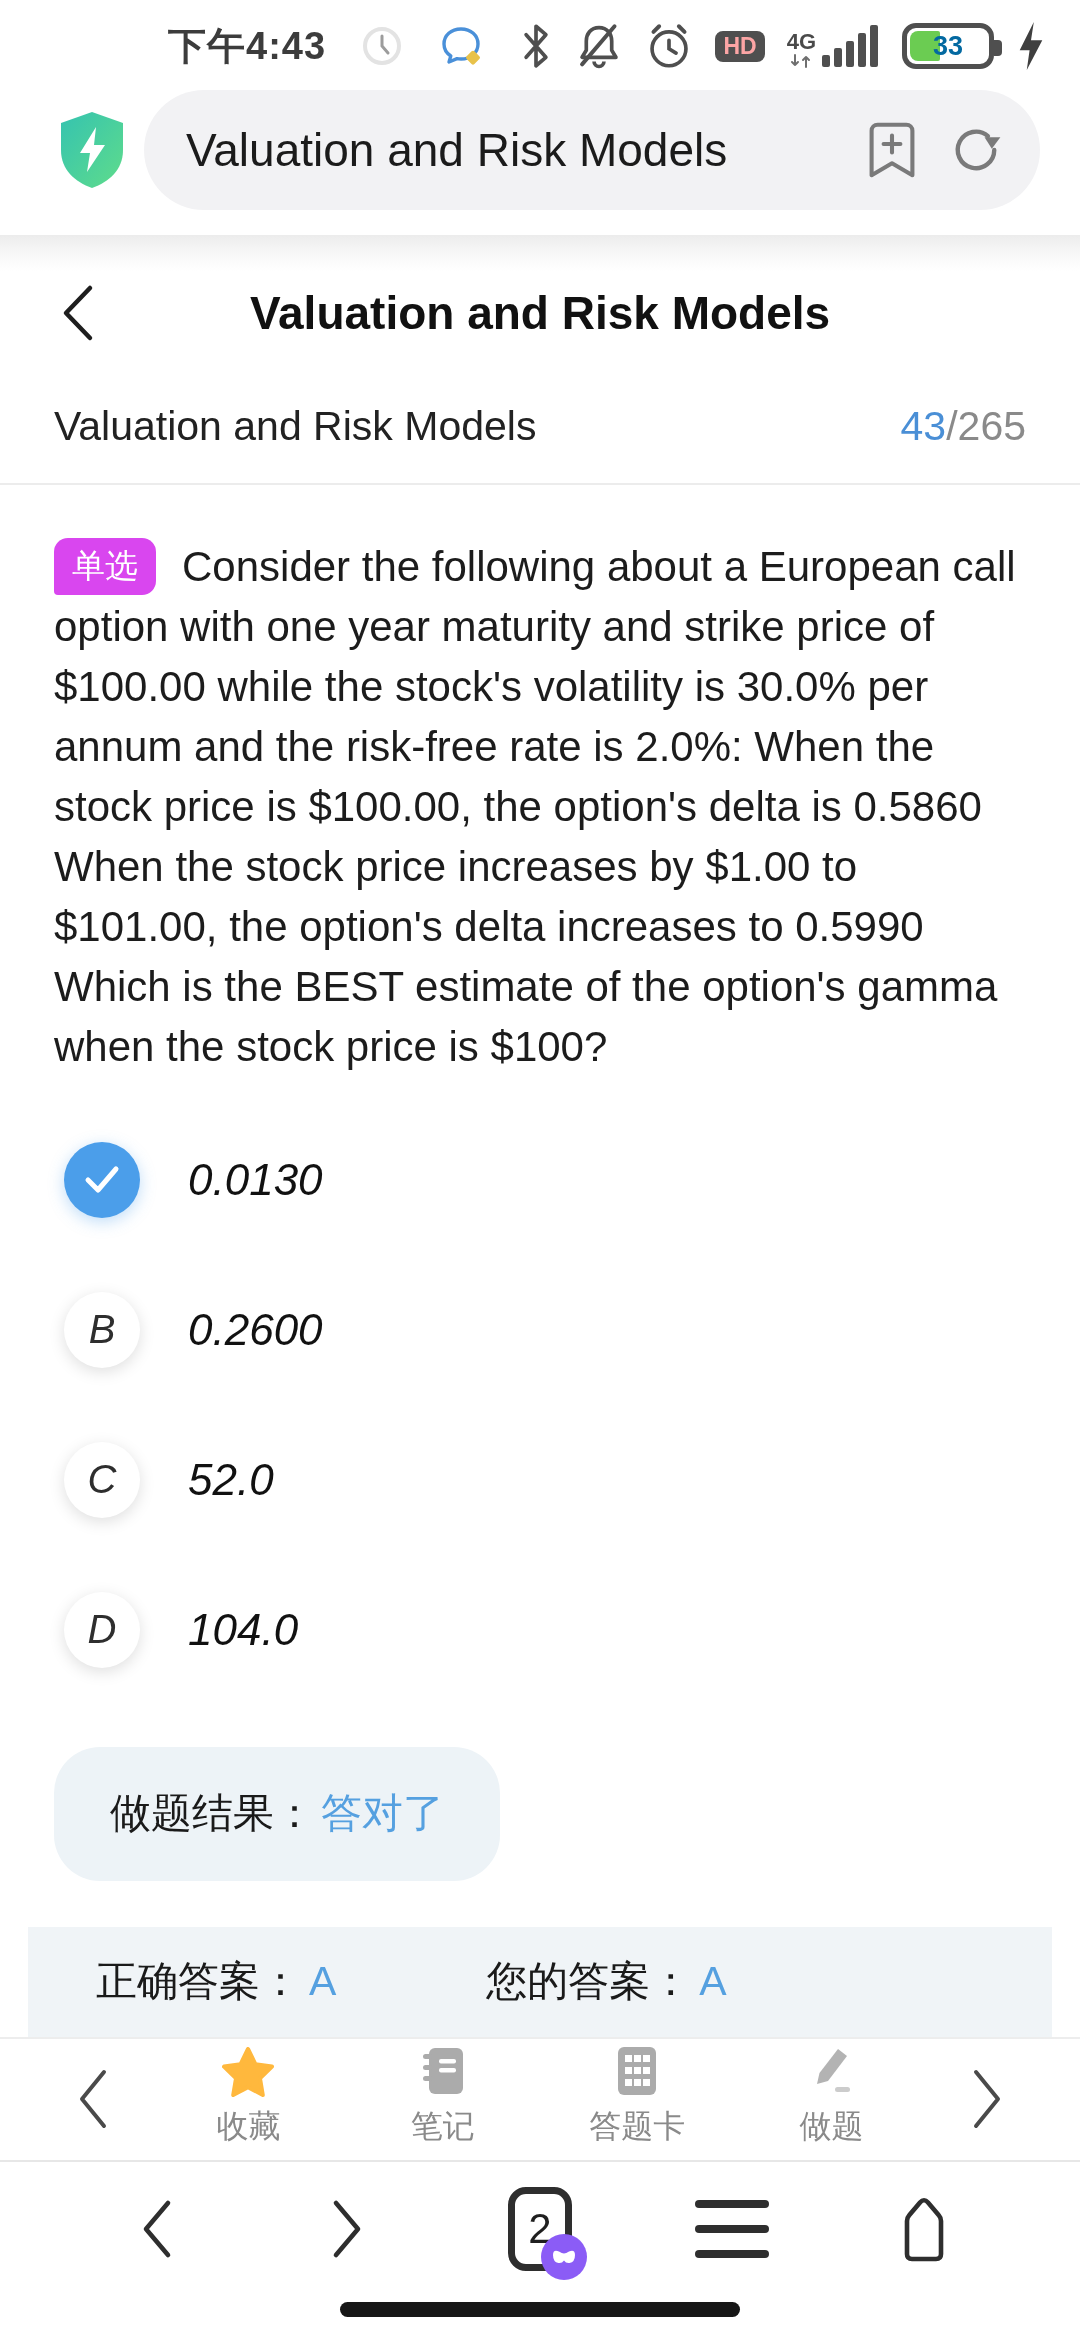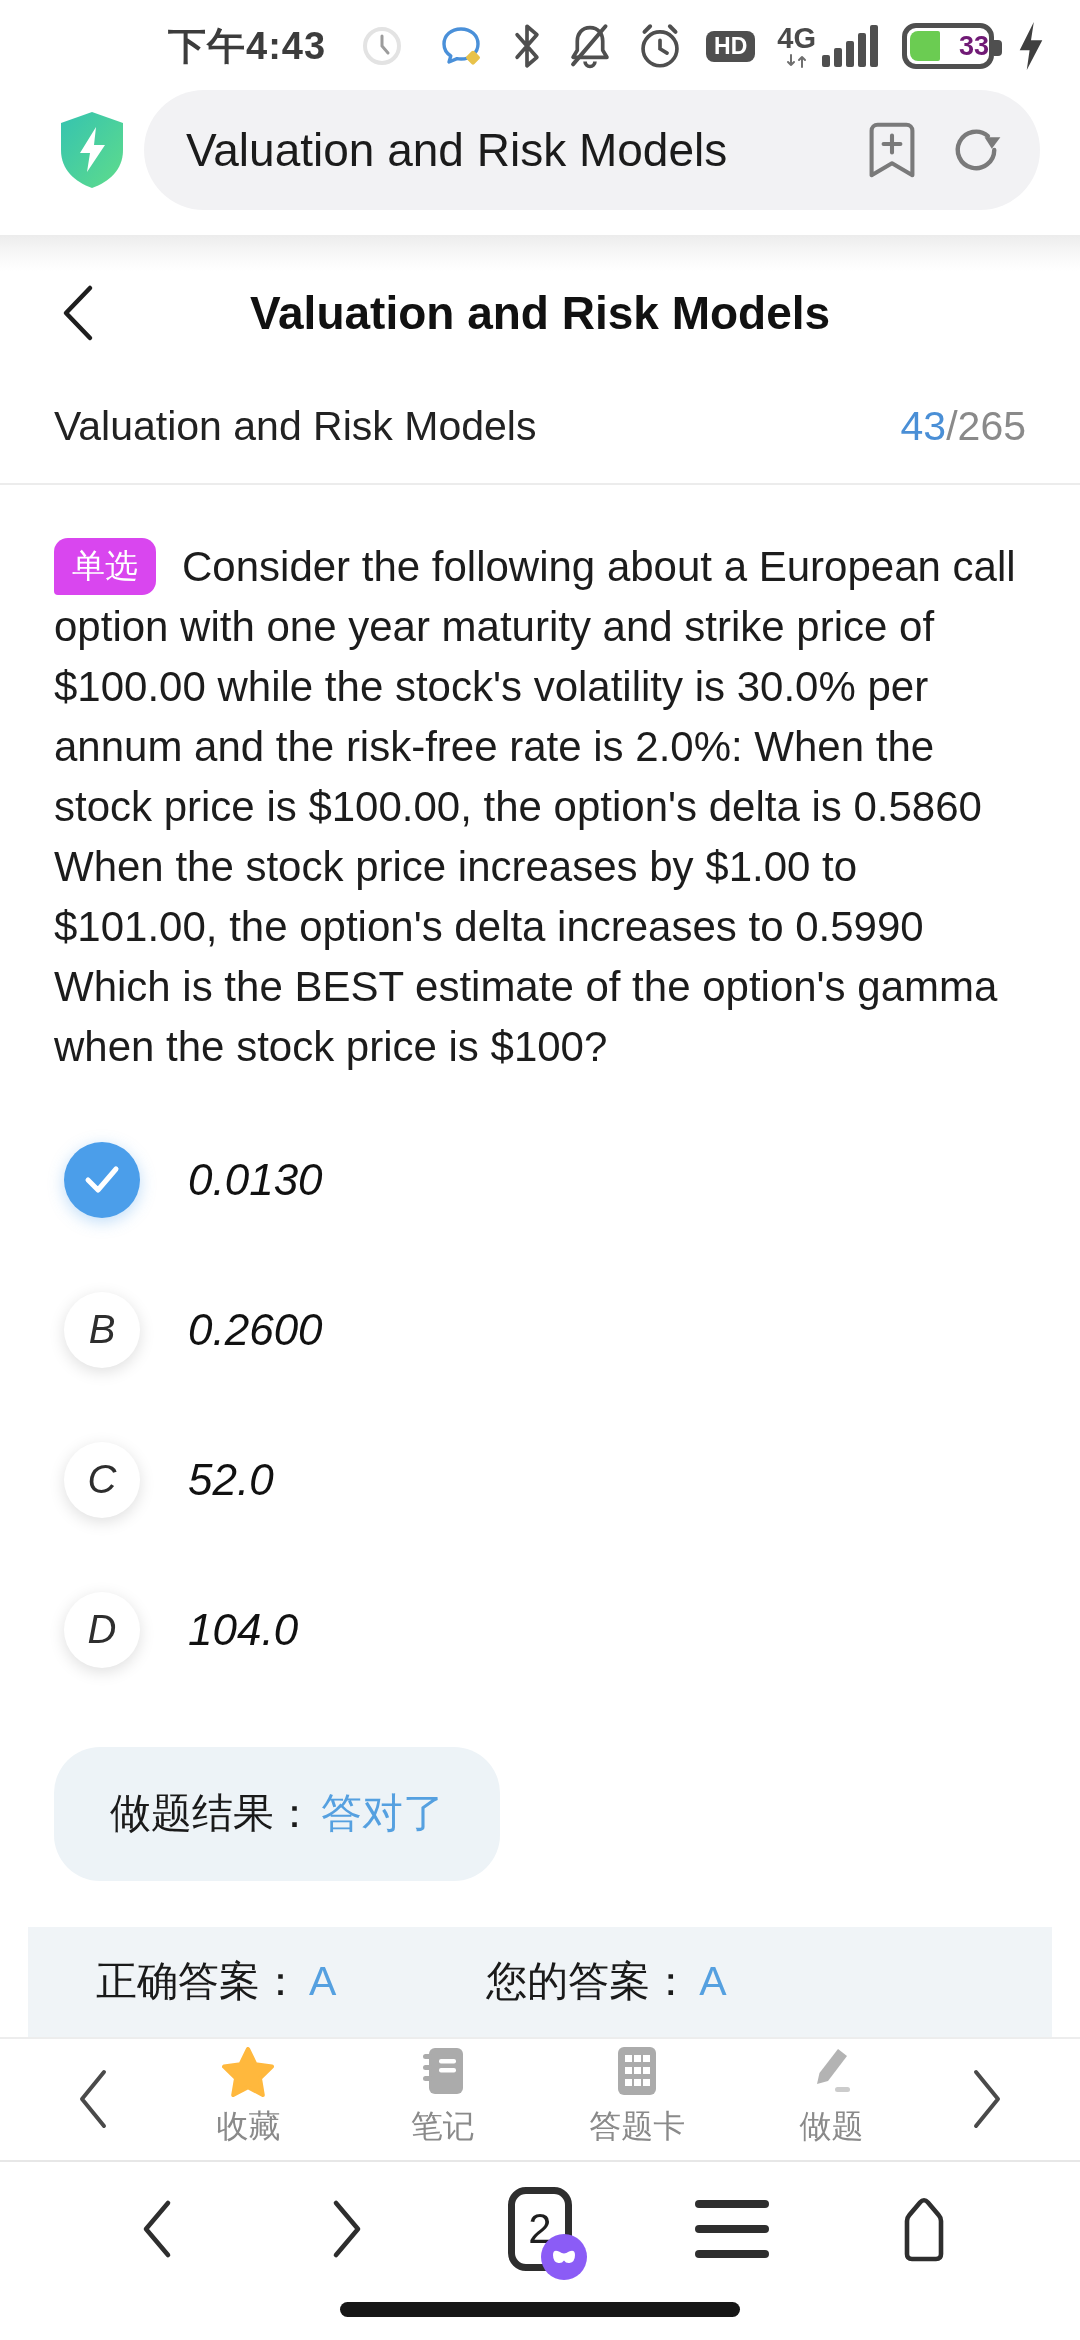--- a/index.html
+++ b/index.html
@@ -7,28 +7,28 @@
   body {
     font-family:"Liberation Sans","DejaVu Sans",sans-serif;
     background:#ffffff; color:#1f1f1f;
     display:flex; flex-direction:column; overflow:hidden;
   }
   
   .statusbar { height:90px; display:flex; align-items:center; justify-content:space-between; padding:6px 34px 0 168px; }
   .sb-left { display:flex; align-items:center; gap:34px; }
   .sb-time { font-size:38px; font-weight:700; color:#3c3c3c; letter-spacing:1px; }
   .sb-right { display:flex; align-items:center; gap:22px; }
-  .hd-badge { background:#4f4f4f; color:#ffffff; font-size:23px; font-weight:700; padding:4px 8px; border-radius:8px; line-height:1; }
+  .hd-badge { background:#4f4f4f; color:#fca5a5; font-size:23px; font-weight:700; padding:4px 8px; border-radius:8px; line-height:1; }
   .signal { display:flex; align-items:flex-end; gap:4px; }
   .sig-meta { display:flex; flex-direction:column; align-items:center; line-height:1; }
-  .sig-net { font-size:29px; font-weight:700; color:#4a4a4a; }
+  .sig-net { font-size:22px; font-weight:700; color:#4a4a4a; }
   .battery { position:relative; width:92px; height:46px; border:5px solid #4f4f4f; border-radius:14px; display:flex; align-items:center; }
   .battery::after { content:""; position:absolute; right:-13px; top:12px; width:8px; height:16px; background:#4f4f4f; border-radius:0 4px 4px 0; }
   .battery-fill { position:absolute; left:3px; top:3px; bottom:3px; width:36%; background:#6bcc52; border-radius:8px 2px 2px 8px; }
-  .battery-num { position:relative; width:100%; text-align:right; font-size:27px; font-weight:700; color:#701a75; }
+  .battery-num { position:relative; width:100%; text-align:center; font-size:27px; font-weight:700; color:#0369a1; }
   
   .browserbar { height:140px; display:flex; align-items:center; padding:0 40px 8px 54px; gap:14px; }
   .searchpill { flex:1; height:120px; background:#f2f2f4; border-radius:60px; display:flex; align-items:center; padding:0 36px 0 42px; gap:30px; }
   .url-text { flex:1; font-size:46px; color:#1b1b1b; white-space:nowrap; overflow:hidden; }
   .chrome-sep { height:14px; background:#fff; }
   .chrome-band { height:38px; background:linear-gradient(180deg,#ececec 0%,#f6f6f6 45%,#ffffff 100%); }
   
   .app-header { height:88px; display:flex; align-items:center; position:relative; padding:0 54px; }
   .hdr-title { position:absolute; left:0; right:0; text-align:center; font-size:46px; font-weight:700; color:#111; }
   .back-btn { position:relative; z-index:2; width:60px; height:64px; display:flex; align-items:center; }

